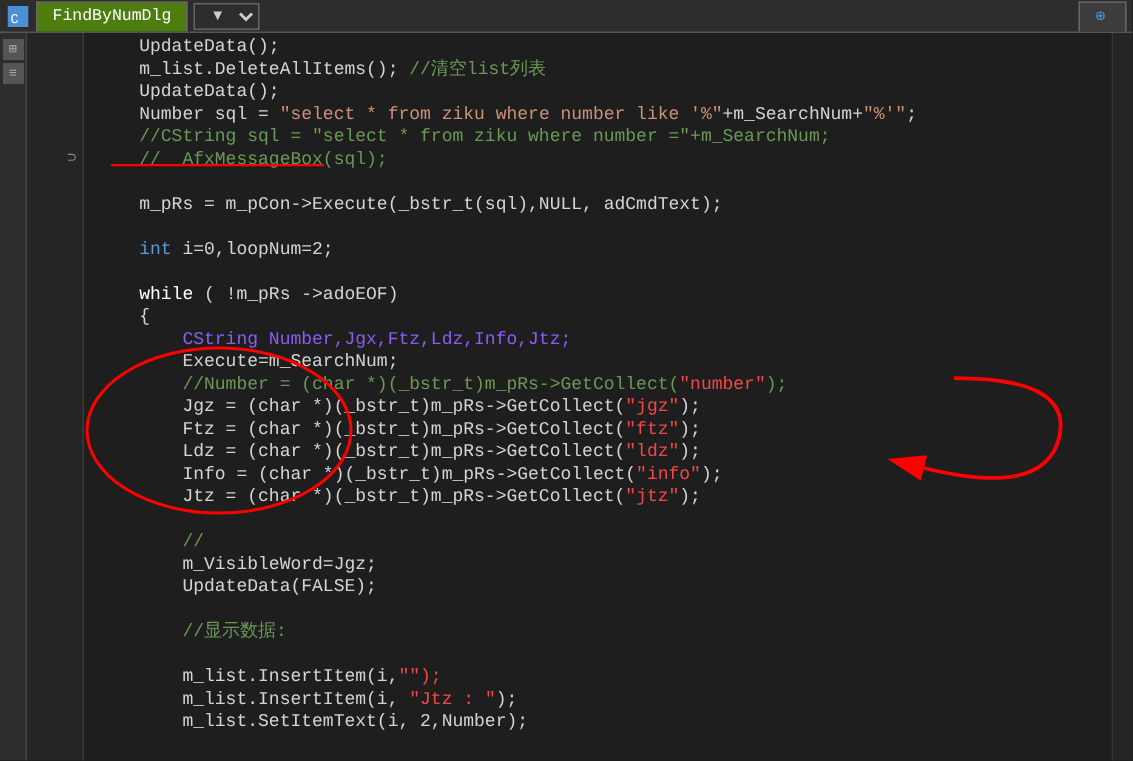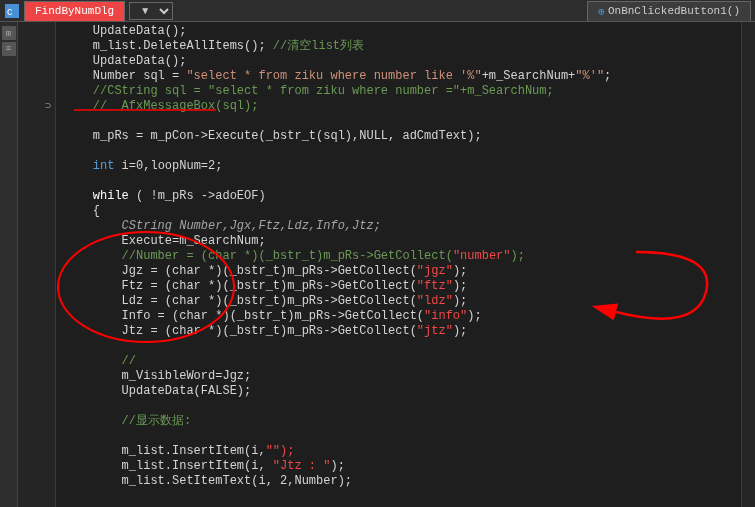--- a/index.html
+++ b/index.html
@@ -39,21 +39,21 @@
       border: 1px solid #666;
       border-bottom: none;
       padding: 2px 10px;
       font-size: 11px;
       color: #ccc;
       height: 20px;
       display: flex;
       align-items: center;
     }
     .tab.active {
-      background: #ef4444;
+      background: #4d7c0f;
       color: #fff;
     }
     .tab-dropdown {
       margin-left: 4px;
       background: #2d2d2d;
       border: 1px solid #666;
       color: #ccc;
       font-size: 10px;
       padding: 1px 6px;
       height: 18px;
@@ -162,21 +162,20 @@
   </div>
   <div class="tab-container">
     <div class="tab active">
       <span>FindByNumDlg</span>
     </div>
     <select class="tab-dropdown">
       <option>▼</option>
     </select>
     <div class="tab-right">
       <span style="color:#4a90d9;margin-right:3px;">⊕</span>
-      <span>OnBnClickedButton1()</span>
     </div>
   </div>
 </div>
 
 <div class="main-layout">
 
   <div class="left-sidebar">
     <div class="sidebar-icon" style="font-size:9px;color:#aaa;">⊞</div>
     <div class="sidebar-icon" style="font-size:9px;color:#aaa;">≡</div>
   </div>
@@ -238,21 +237,21 @@
         <div class="code-line"><span style="color: rgb(212, 212, 212);">    Number sql = </span><span style="color: rgb(206, 145, 120);">"select * from ziku where number like '%"</span><span style="color: rgb(212, 212, 212);">+m_SearchNum+</span><span style="color: rgb(206, 145, 120);">"%'"</span><span style="color: rgb(212, 212, 212);">;</span></div>
         <div class="code-line"><span style="color: rgb(106, 153, 85);">    //CString sql = "select * from ziku where number ="+m_SearchNum;</span></div>
         <div class="code-line"><span style="color: rgb(106, 153, 85);">    //  AfxMessageBox(sql);</span></div>
         <div class="code-line">&nbsp;</div>
         <div class="code-line"><span style="color: rgb(212, 212, 212);">    m_pRs = m_pCon-&gt;Execute(_bstr_t(sql),NULL, adCmdText);</span></div>
         <div class="code-line">&nbsp;</div>
         <div class="code-line"><span style="color: rgb(212, 212, 212);">    </span><span style="color: rgb(86, 156, 214);">int</span><span style="color: rgb(212, 212, 212);"> i=0,loopNum=2;</span></div>
         <div class="code-line">&nbsp;</div>
         <div class="code-line"><span style="color: rgb(212, 212, 212);">    </span><span style="color: #ffffff;">while</span><span style="color: rgb(212, 212, 212);"> ( !m_pRs -&gt;adoEOF)</span></div>
         <div class="code-line"><span style="color: rgb(212, 212, 212);">    {</span></div>
-        <div class="code-line"><span style="color: #a3a3a3; font-style: italic;">        CString Number,Jgx,Ftz,Ldz,Info,Jtz;</span></div>
+        <div class="code-line"><span style="color: #8b5cf6;">        CString Number,Jgx,Ftz,Ldz,Info,Jtz;</span></div>
         <div class="code-line"><span style="color: rgb(212, 212, 212);">        Execute=m_SearchNum;</span></div>
         <div class="code-line"><span style="color: rgb(106, 153, 85);">        //Number = (char *)(_bstr_t)m_pRs-&gt;GetCollect(</span><span style="color: rgb(244, 71, 71);">"number"</span><span style="color: rgb(106, 153, 85);">);</span></div>
         <div class="code-line"><span style="color: rgb(212, 212, 212);">        Jgz = (char *)(_bstr_t)m_pRs-&gt;GetCollect(</span><span style="color: rgb(244, 71, 71);">"jgz"</span><span style="color: rgb(212, 212, 212);">);</span></div>
         <div class="code-line"><span style="color: rgb(212, 212, 212);">        Ftz = (char *)(_bstr_t)m_pRs-&gt;GetCollect(</span><span style="color: rgb(244, 71, 71);">"ftz"</span><span style="color: rgb(212, 212, 212);">);</span></div>
         <div class="code-line"><span style="color: rgb(212, 212, 212);">        Ldz = (char *)(_bstr_t)m_pRs-&gt;GetCollect(</span><span style="color: rgb(244, 71, 71);">"ldz"</span><span style="color: rgb(212, 212, 212);">);</span></div>
         <div class="code-line"><span style="color: rgb(212, 212, 212);">        Info = (char *)(_bstr_t)m_pRs-&gt;GetCollect(</span><span style="color: rgb(244, 71, 71);">"info"</span><span style="color: rgb(212, 212, 212);">);</span></div>
         <div class="code-line"><span style="color: rgb(212, 212, 212);">        Jtz = (char *)(_bstr_t)m_pRs-&gt;GetCollect(</span><span style="color: rgb(244, 71, 71);">"jtz"</span><span style="color: rgb(212, 212, 212);">);</span></div>
         <div class="code-line">&nbsp;</div>
         <div class="code-line"><span style="color: rgb(106, 153, 85);">        //</span></div>
         <div class="code-line"><span style="color: rgb(212, 212, 212);">        m_VisibleWord=Jgz;</span></div>

